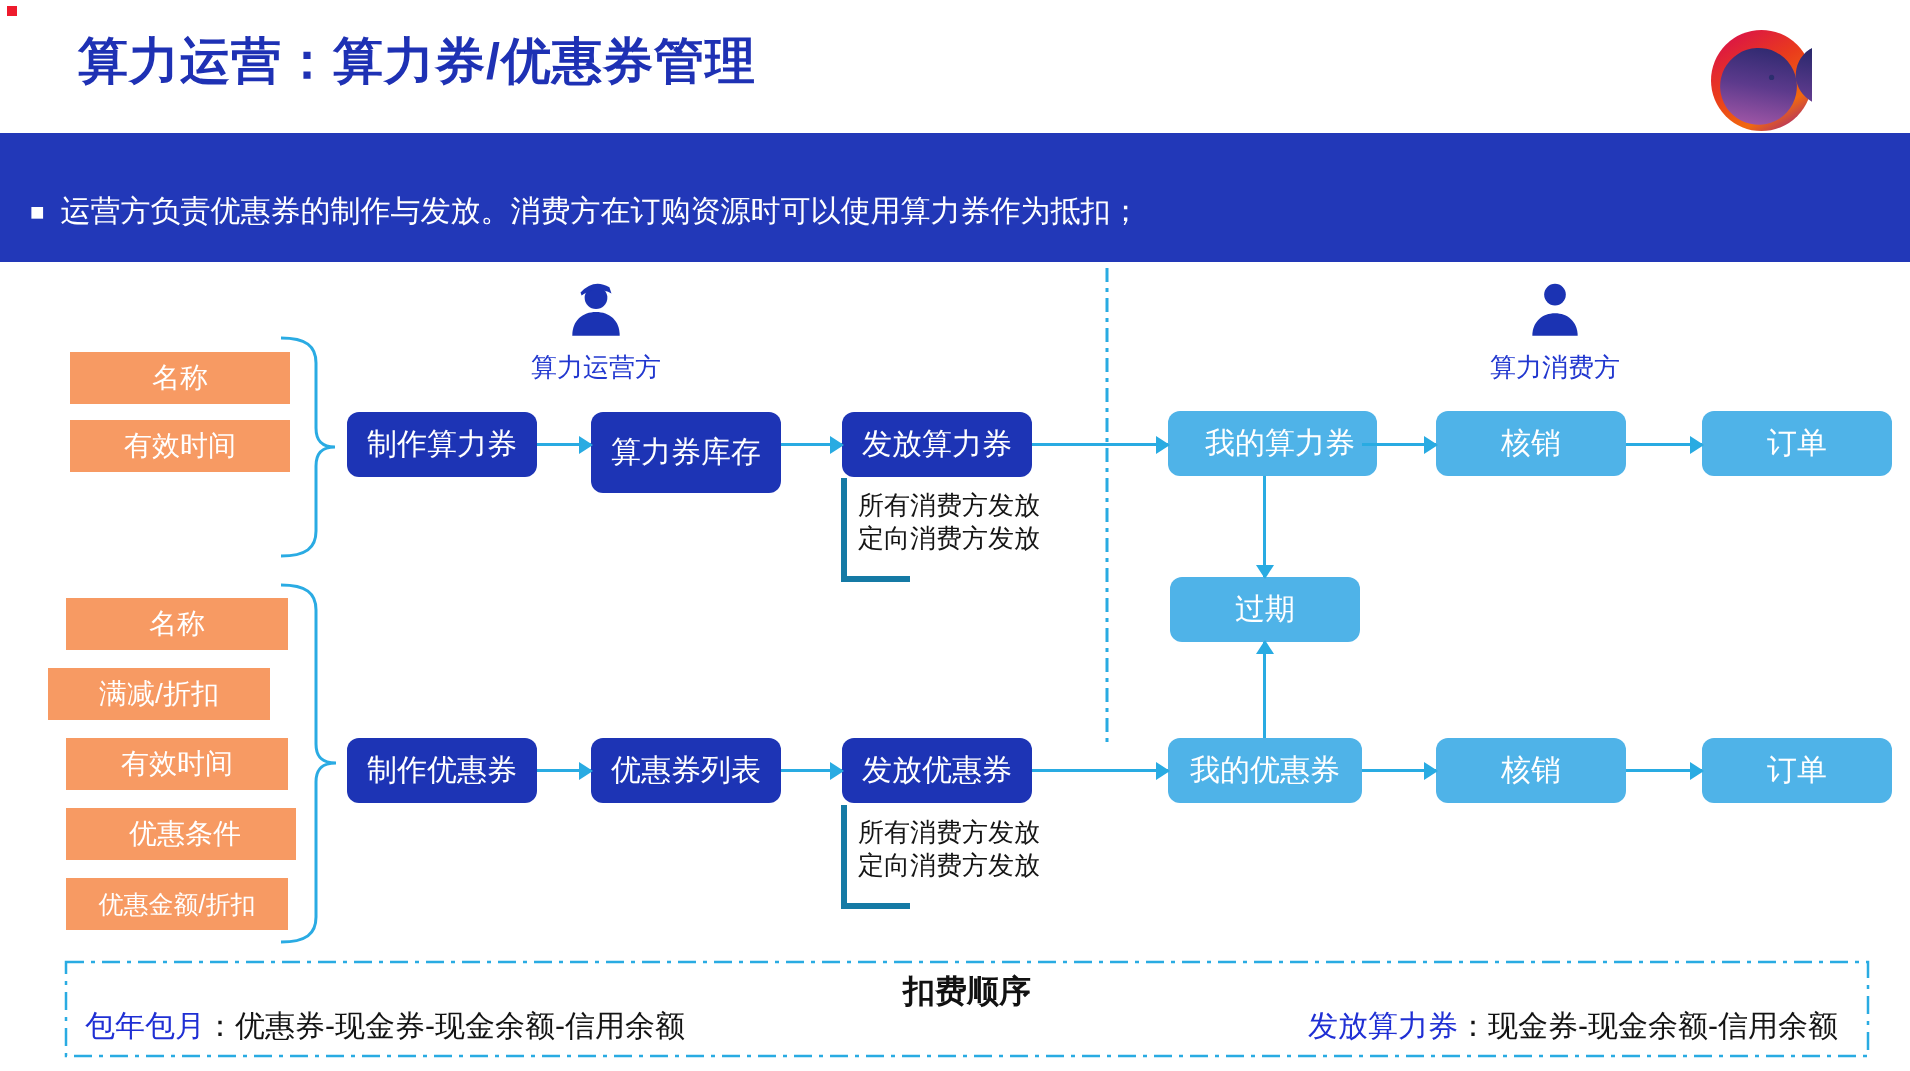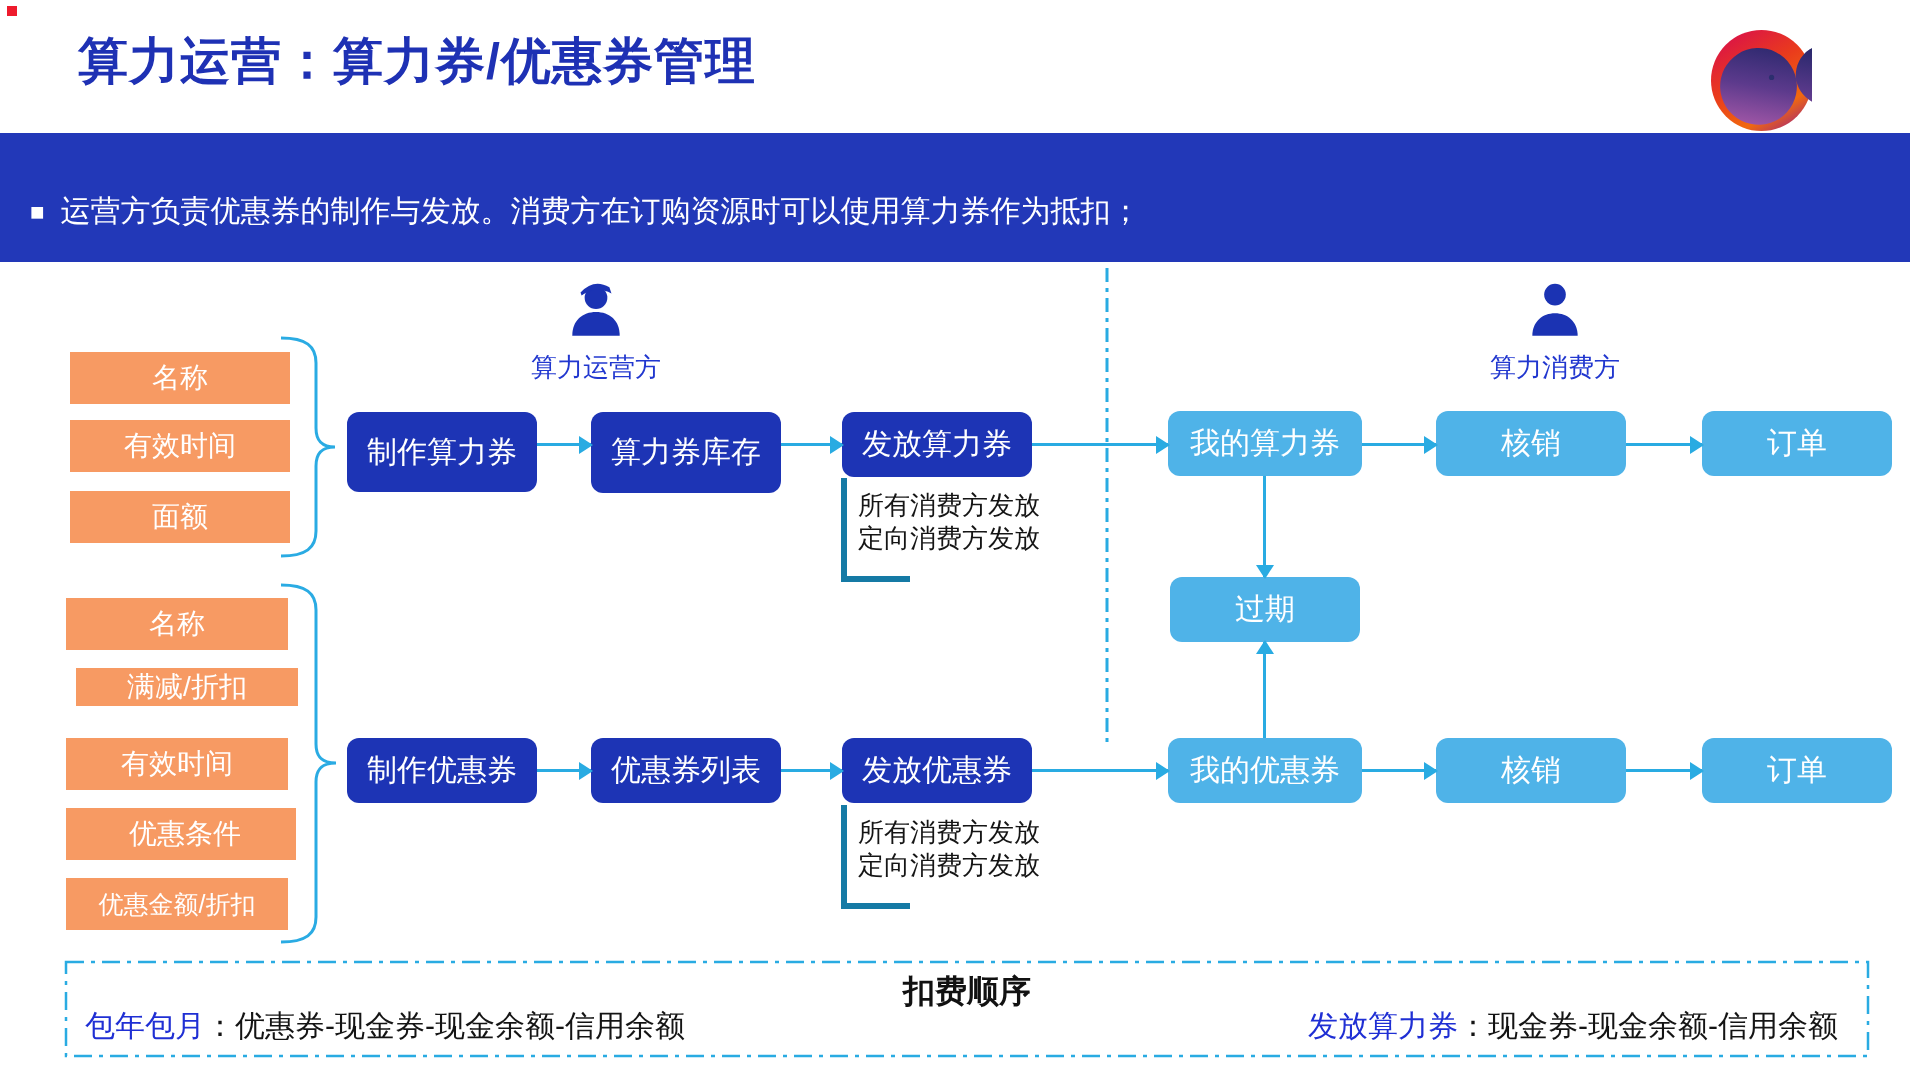--- a/index.html
+++ b/index.html
@@ -131,37 +131,36 @@
       <g fill="#1b33b3">
         <circle cx="32" cy="18" r="10.5"></circle>
         <path d="M10 58 C10 44 20 36 32 36 C44 36 54 44 54 58 Z"></path>
       </g>
     </svg>
   </div>
   <div class="person-label" style="left:1395px;top:350px;">算力消费方</div>
 
   <div class="obox" style="left:70px;top:352px;width:220px;height:52px;">名称</div>
   <div class="obox" style="left:70px;top:420px;width:220px;height:52px;">有效时间</div>
-  <div class="obox" style="left:70px;top:491px;width:220px;height:52px;">面额</div>
 
   <div class="obox" style="left:66px;top:598px;width:222px;height:52px;">名称</div>
-  <div class="obox" style="left:76px;top:668px;width:222px;height:38px;">满减/折扣</div>
+  <div class="obox" style="left:48px;top:668px;width:222px;height:52px;">满减/折扣</div>
   <div class="obox" style="left:66px;top:738px;width:222px;height:52px;">有效时间</div>
   <div class="obox" style="left:66px;top:808px;width:222px;height:52px;padding-left:8px;">优惠条件</div>
   <div class="obox" style="left:66px;top:878px;width:222px;height:52px;font-size:25px;">优惠金额/折扣</div>
 
-  <div class="dbox" style="left:347px;top:412px;width:190px;height:80px;">制作算力券</div>
+  <div class="dbox" style="left:347px;top:412px;width:190px;height:65px;">制作算力券</div>
   <div class="dbox" style="left:591px;top:412px;width:190px;height:81px;">算力券库存</div>
   <div class="dbox" style="left:842px;top:412px;width:190px;height:65px;">发放算力券</div>
 
   <div class="dbox" style="left:347px;top:738px;width:190px;height:65px;">制作优惠券</div>
   <div class="dbox" style="left:591px;top:738px;width:190px;height:65px;">优惠券列表</div>
   <div class="dbox" style="left:842px;top:738px;width:190px;height:65px;">发放优惠券</div>
 
-  <div class="lbox" style="left:1168px;top:411px;width:194px;height:65px;">我的算力券</div>
+  <div class="lbox" style="left:1168px;top:411px;width:194px;height:65px;padding-left:15px;">我的算力券</div>
   <div class="lbox" style="left:1436px;top:411px;width:190px;height:65px;">核销</div>
   <div class="lbox" style="left:1702px;top:411px;width:190px;height:65px;">订单</div>
 
   <div class="lbox" style="left:1170px;top:577px;width:190px;height:65px;">过期</div>
 
   <div class="lbox" style="left:1168px;top:738px;width:194px;height:65px;">我的优惠券</div>
   <div class="lbox" style="left:1436px;top:738px;width:190px;height:65px;">核销</div>
   <div class="lbox" style="left:1702px;top:738px;width:190px;height:65px;">订单</div>
 
   <div class="note-line" style="left:858px;top:488px;">所有消费方发放</div>

